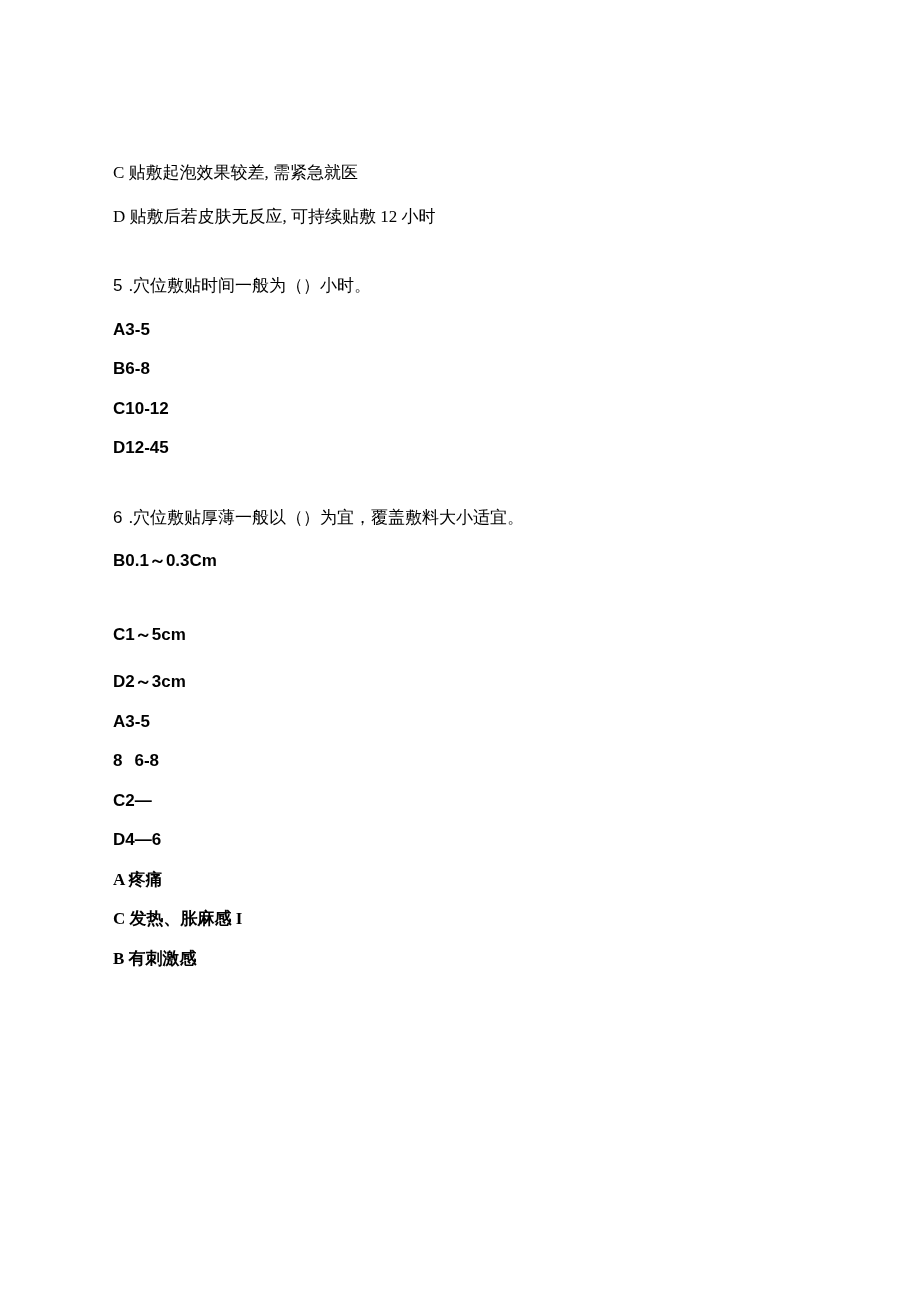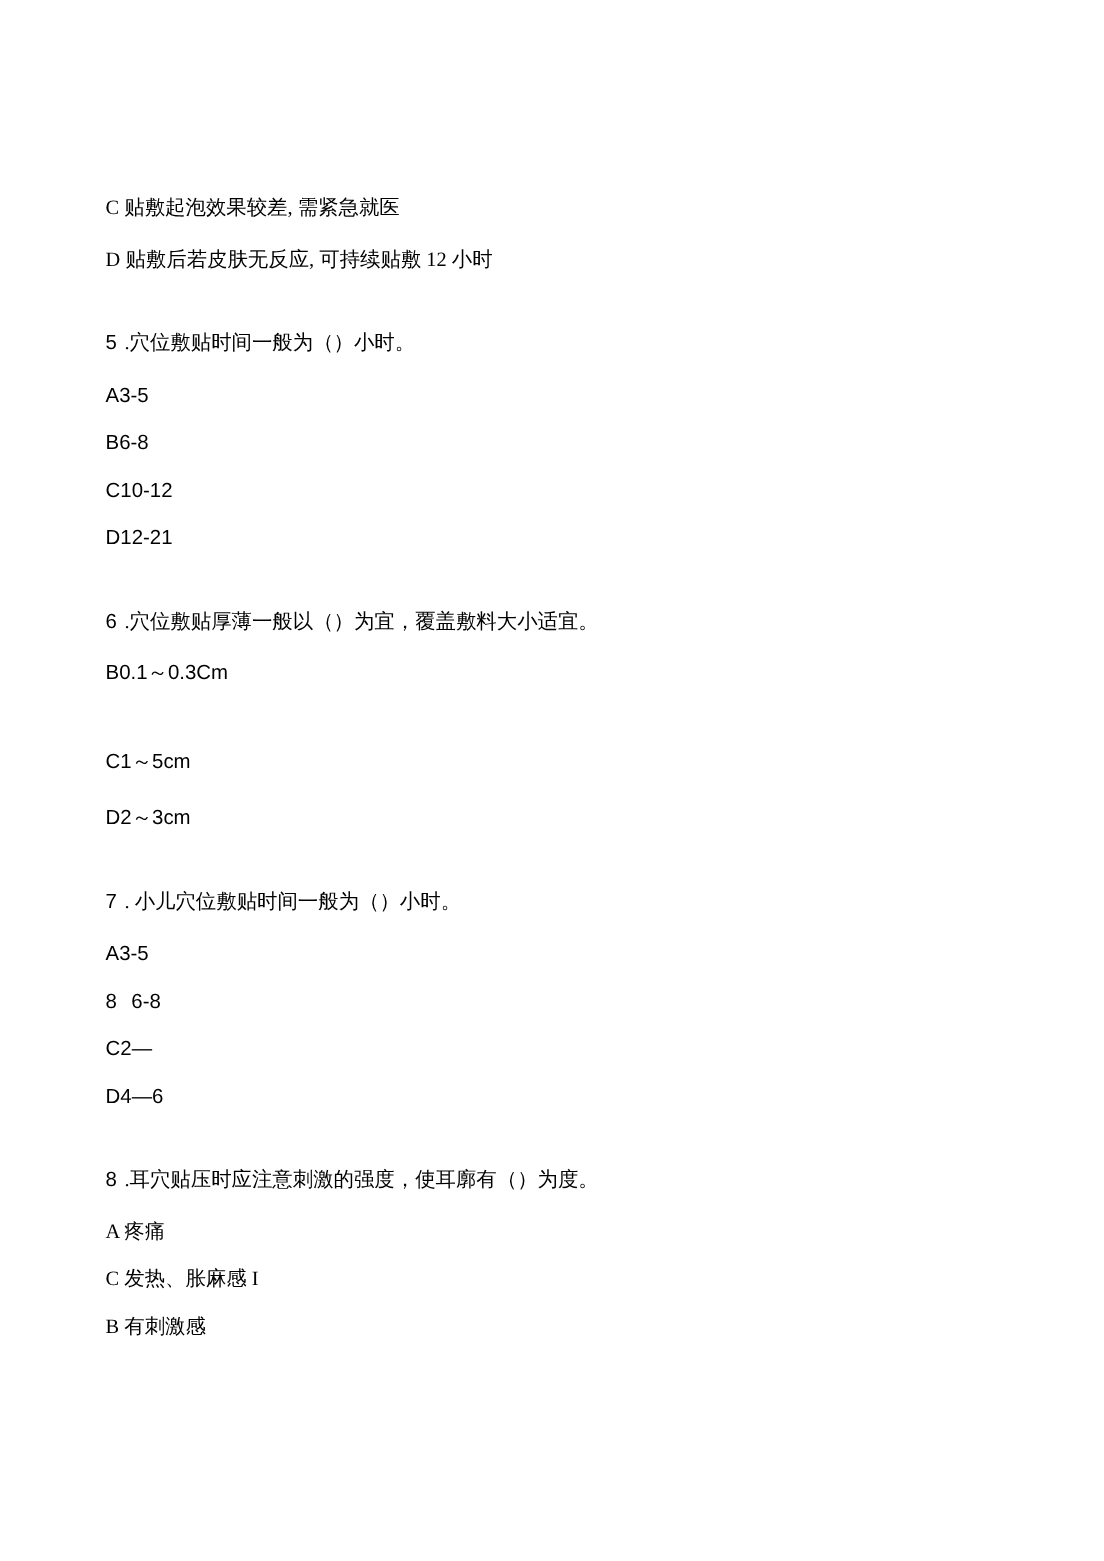--- a/index.html
+++ b/index.html
@@ -5,34 +5,35 @@
   body {
     margin: 0;
     padding: 0;
     background: #ffffff;
     font-family: "SimSun", "宋体", serif;
     width: 920px;
     height: 1301px;
     position: relative;
   }
   .page {
-    padding: 160px 130px 80px 88px;
+    padding: 160px 130px 80px 113px;
     font-size: 17px;
     color: #000;
     line-height: 1.5;
   }
   .line {
     margin-bottom: 18px;
   }
   .q {
     margin-top: 44px;
     margin-bottom: 18px;
   }
   .opt {
     margin-bottom: 14px;
+    font-weight: bold;
   }
   .qnum {
     letter-spacing: 2px;
   }
   .alpha {
     font-family: Arial, sans-serif;
   }
   .inline-note {
     color: #d8a040;
     margin-left: 28px;
@@ -50,39 +51,33 @@
 
   <div class="line">C 贴敷起泡效果较差, 需紧急就医</div>
   <div class="line">D 贴敷后若皮肤无反应, 可持续贴敷 12 小时</div>
 
   <div class="q">
     <span class="qnum alpha">5</span><span> .穴位敷贴时间一般为（）小时。</span>
   </div>
   <div class="opt alpha">A3-5</div>
   <div class="opt alpha">B6-8</div>
   <div class="opt alpha">C10-12</div>
-  <div class="opt alpha">D12-21</div>
+  <div class="opt alpha">D12-45</div>
 
   <div class="q">
     <span class="qnum alpha">6</span><span> .穴位敷贴厚薄一般以（）为宜，覆盖敷料大小适宜。</span>
   </div>
   <div class="opt alpha" style="margin-bottom:28px;">B0.1～0.3Cm</div>
   <div class="opt alpha" style="margin-bottom:22px;margin-top:48px;">C1～5cm</div>
   <div class="opt alpha">D2～3cm</div>
 
-  <div class="q">
-    <span class="qnum alpha">7</span><span> . 小儿穴位敷贴时间一般为（）小时。</span>
-  </div>
   <div class="opt alpha">A3-5</div>
   <div class="opt">
     <span class="alpha">8</span><span class="gap"></span><span class="alpha">6-8</span>
   </div>
   <div class="opt alpha">C2—</div>
   <div class="opt alpha">D4—6</div>
 
-  <div class="q">
-    <span class="qnum alpha">8</span><span> .耳穴贴压时应注意刺激的强度，使耳廓有（）为度。</span>
-  </div>
   <div class="opt">A 疼痛</div>
   <div class="opt">C 发热、胀麻感 I</div>
   <div class="opt">B 有刺激感</div>
 
 </div>
 
 </body></html>

